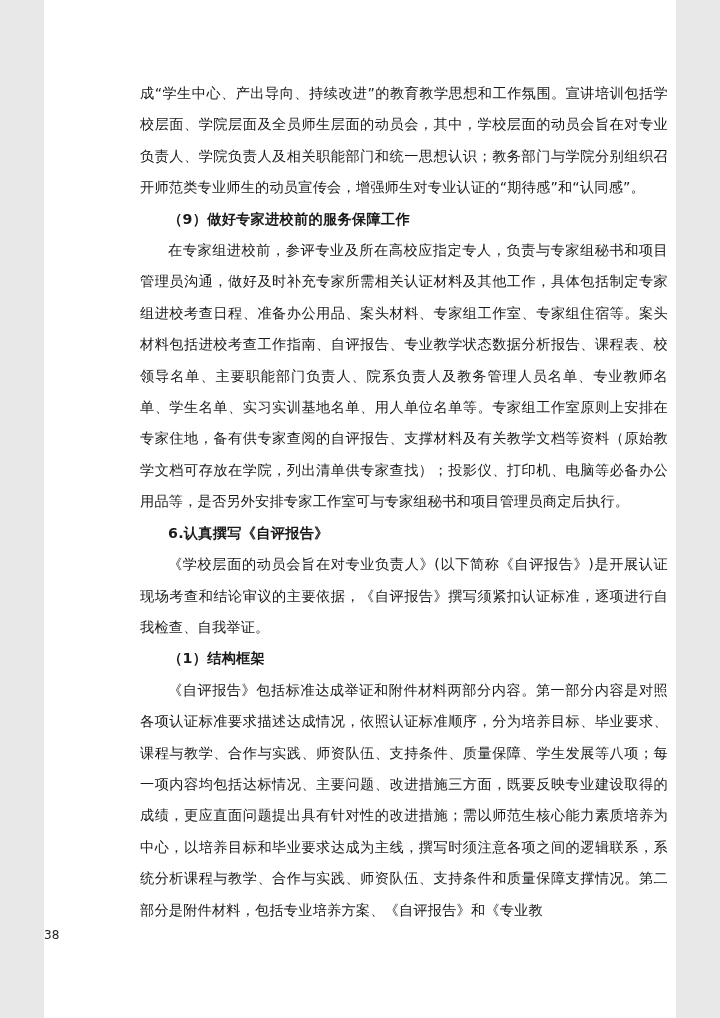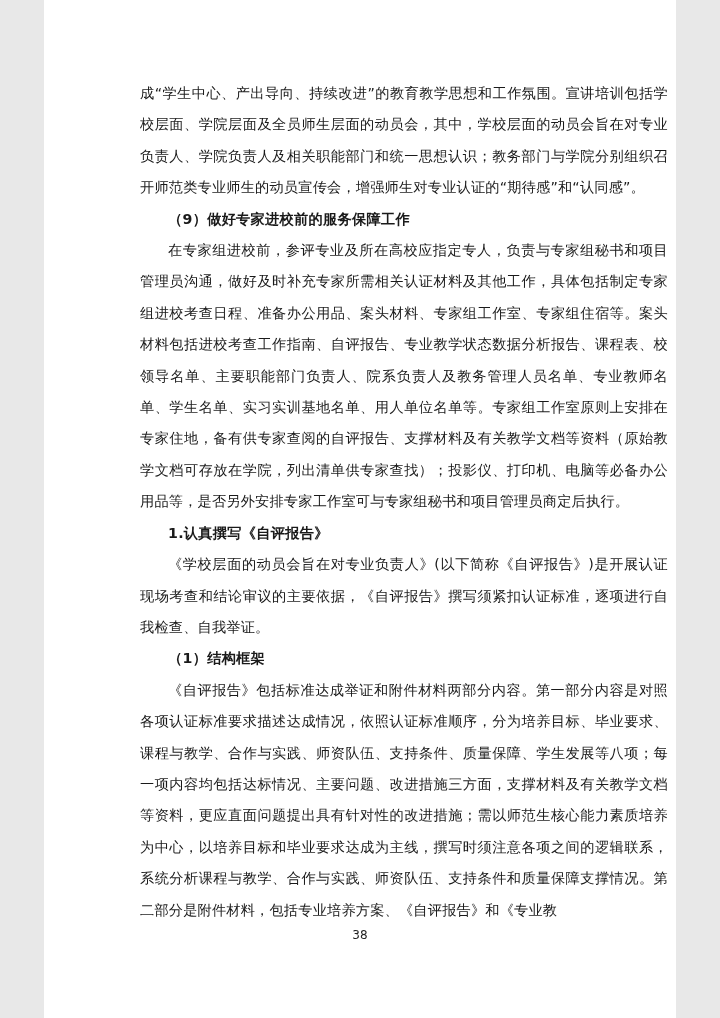--- a/index.html
+++ b/index.html
@@ -41,33 +41,32 @@
   p.heading {
     font-weight: bold;
     text-indent: 28px;
     letter-spacing: 0.3px;
   }
   .page-number {
     position: absolute;
     left: 0;
     right: 0;
     top: 928px;
-    text-align: center;
     font-size: 12px;
     color: #222;
     font-family: "DejaVu Sans", "Liberation Sans", sans-serif;
   }
 </style>
 </head>
 <body>
 
 <div class="page">
   <div class="content">
     <p class="body">成“学生中心、产出导向、持续改进”的教育教学思想和工作氛围。宣讲培训包括学校层面、学院层面及全员师生层面的动员会，其中，学校层面的动员会旨在对专业负责人、学院负责人及相关职能部门和统一思想认识；教务部门与学院分别组织召开师范类专业师生的动员宣传会，增强师生对专业认证的“期待感”和“认同感”。</p>
     <p class="heading">（9）做好专家进校前的服务保障工作</p>
     <p class="indent">在专家组进校前，参评专业及所在高校应指定专人，负责与专家组秘书和项目管理员沟通，做好及时补充专家所需相关认证材料及其他工作，具体包括制定专家组进校考查日程、准备办公用品、案头材料、专家组工作室、专家组住宿等。案头材料包括进校考查工作指南、自评报告、专业教学状态数据分析报告、课程表、校领导名单、主要职能部门负责人、院系负责人及教务管理人员名单、专业教师名单、学生名单、实习实训基地名单、用人单位名单等。专家组工作室原则上安排在专家住地，备有供专家查阅的自评报告、支撑材料及有关教学文档等资料（原始教学文档可存放在学院，列出清单供专家查找）；投影仪、打印机、电脑等必备办公用品等，是否另外安排专家工作室可与专家组秘书和项目管理员商定后执行。</p>
-    <p class="heading">1.认真撰写《自评报告》</p>
+    <p class="heading">6.认真撰写《自评报告》</p>
     <p class="indent">《学校层面的动员会旨在对专业负责人》(以下简称《自评报告》)是开展认证现场考查和结论审议的主要依据，《自评报告》撰写须紧扣认证标准，逐项进行自我检查、自我举证。</p>
     <p class="heading">（1）结构框架</p>
-    <p class="indent">《自评报告》包括标准达成举证和附件材料两部分内容。第一部分内容是对照各项认证标准要求描述达成情况，依照认证标准顺序，分为培养目标、毕业要求、课程与教学、合作与实践、师资队伍、支持条件、质量保障、学生发展等八项；每一项内容均包括达标情况、主要问题、改进措施三方面，支撑材料及有关教学文档等资料，更应直面问题提出具有针对性的改进措施；需以师范生核心能力素质培养为中心，以培养目标和毕业要求达成为主线，撰写时须注意各项之间的逻辑联系，系统分析课程与教学、合作与实践、师资队伍、支持条件和质量保障支撑情况。第二部分是附件材料，包括专业培养方案、《自评报告》和《专业教</p>
+    <p class="indent">《自评报告》包括标准达成举证和附件材料两部分内容。第一部分内容是对照各项认证标准要求描述达成情况，依照认证标准顺序，分为培养目标、毕业要求、课程与教学、合作与实践、师资队伍、支持条件、质量保障、学生发展等八项；每一项内容均包括达标情况、主要问题、改进措施三方面，既要反映专业建设取得的成绩，更应直面问题提出具有针对性的改进措施；需以师范生核心能力素质培养为中心，以培养目标和毕业要求达成为主线，撰写时须注意各项之间的逻辑联系，系统分析课程与教学、合作与实践、师资队伍、支持条件和质量保障支撑情况。第二部分是附件材料，包括专业培养方案、《自评报告》和《专业教</p>
   </div>
   <div class="page-number">38</div>
 </div>
 
 </body></html>

